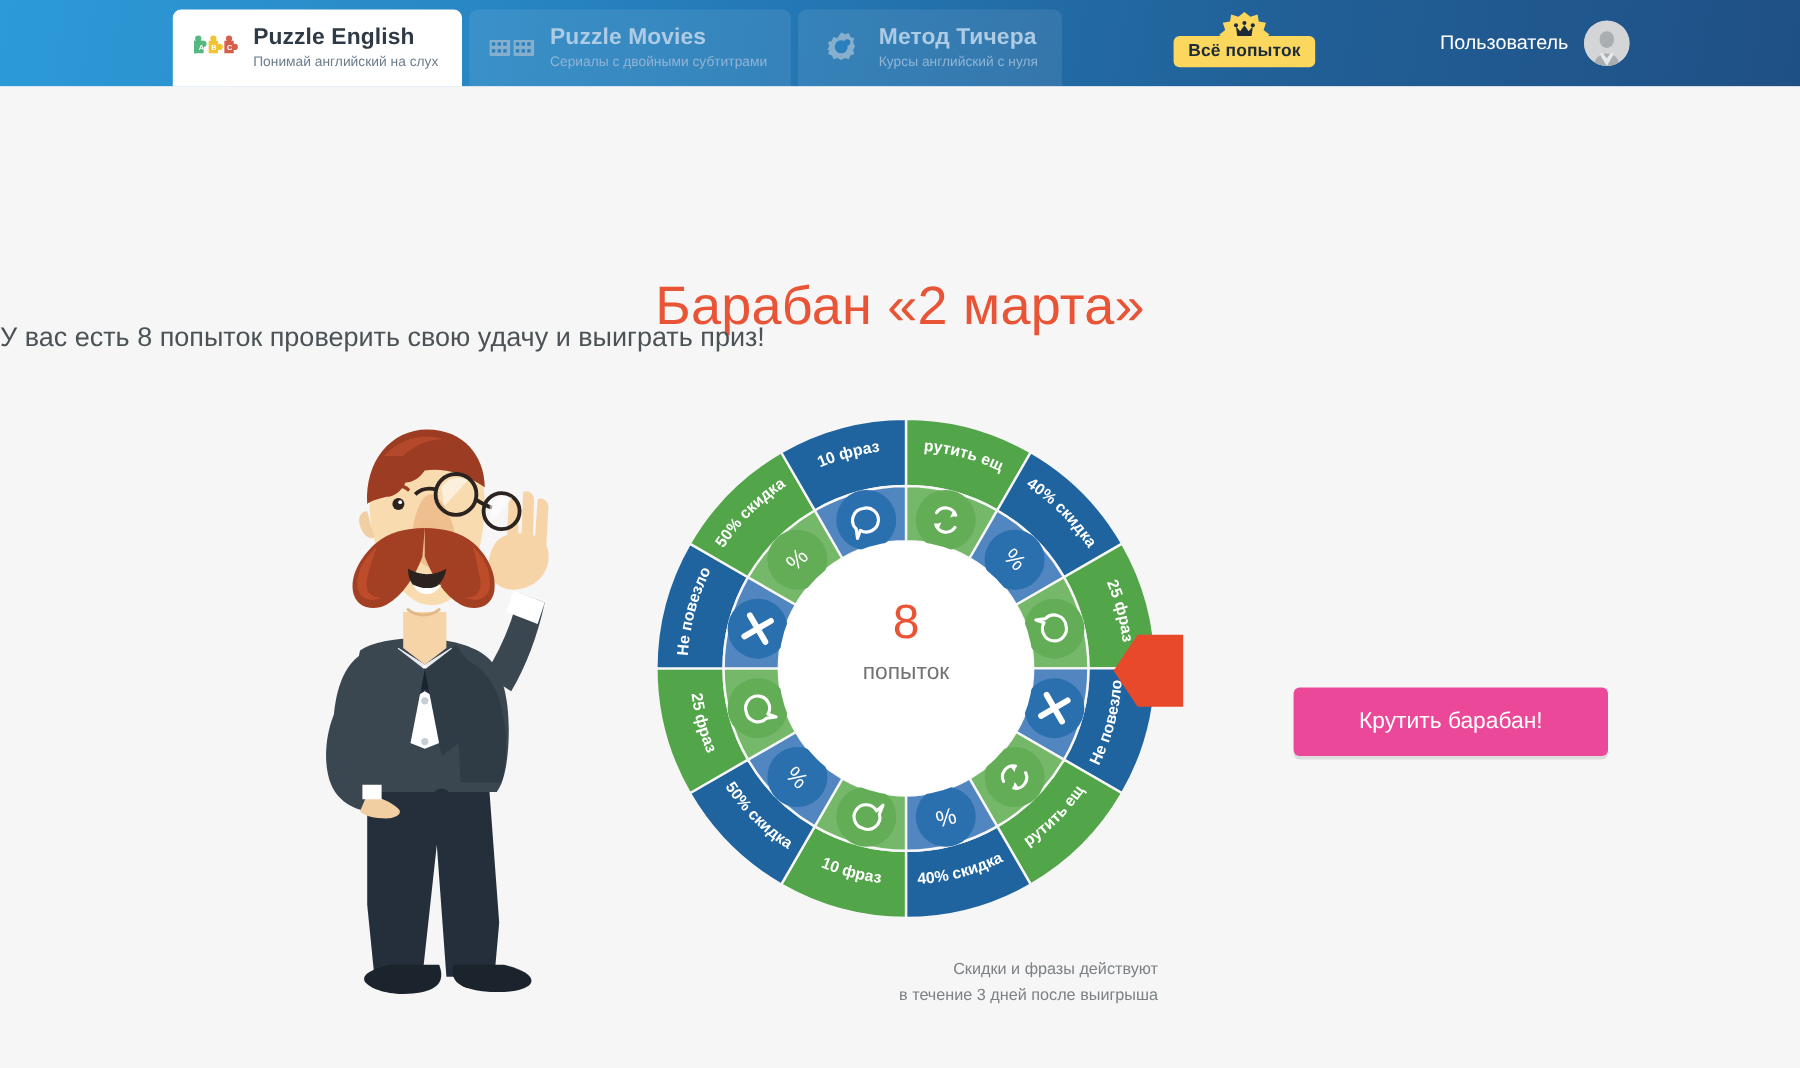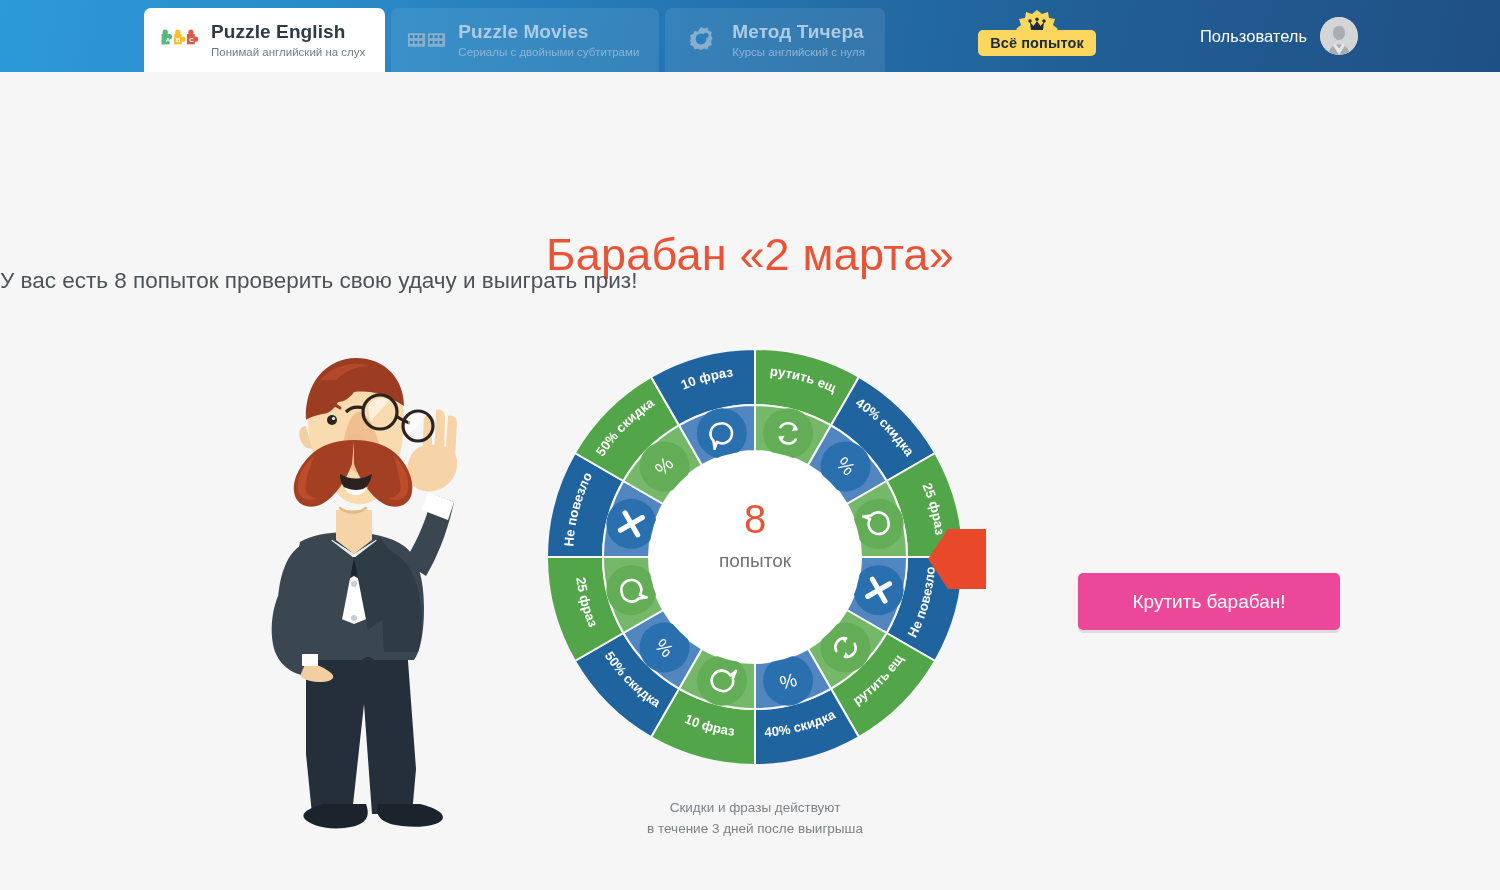--- a/index.html
+++ b/index.html
@@ -90,21 +90,21 @@
     position: absolute; left: 0; top: 150px; width: 420px; text-align: center;
     font-size: 40px; color: #ea5436;
   }
   .wheel-center-lbl {
     position: absolute; left: 0; top: 203px; width: 420px; text-align: center;
     font-size: 19px; color: #737373;
   }
 
   .wheel-note {
     position: absolute; top: 726px; left: 545px; width: 420px;
-    text-align: center; font-size: 13.5px; color: #7b8185; line-height: 1.55;
+    text-align: right; font-size: 13.5px; color: #7b8185; line-height: 1.55;
   }
 
   .spin-btn {
     position: absolute; left: 1078px; top: 461px;
     width: 262px; height: 57px;
     background: #ec4899; border-radius: 5px;
     border: none; box-shadow: 0 3px 0 rgba(0,0,0,.10);
     color: #fff; font-size: 19px; cursor: pointer;
     font-family: "Liberation Sans", sans-serif;
     margin-top: 40px;

